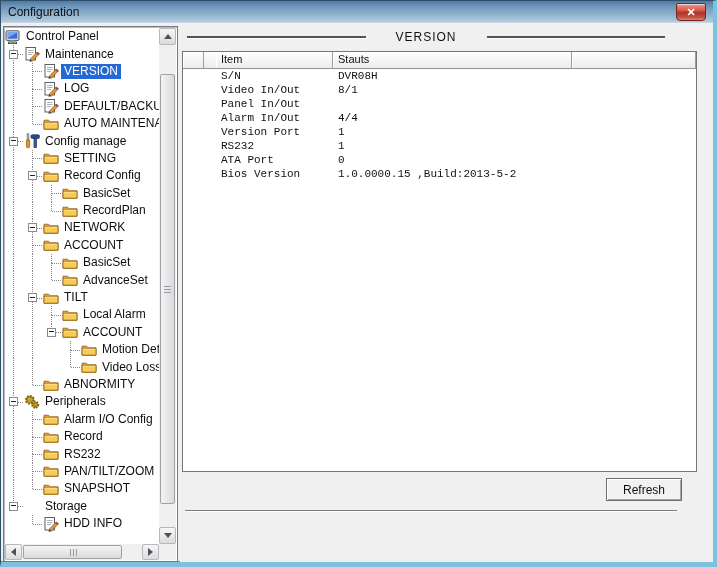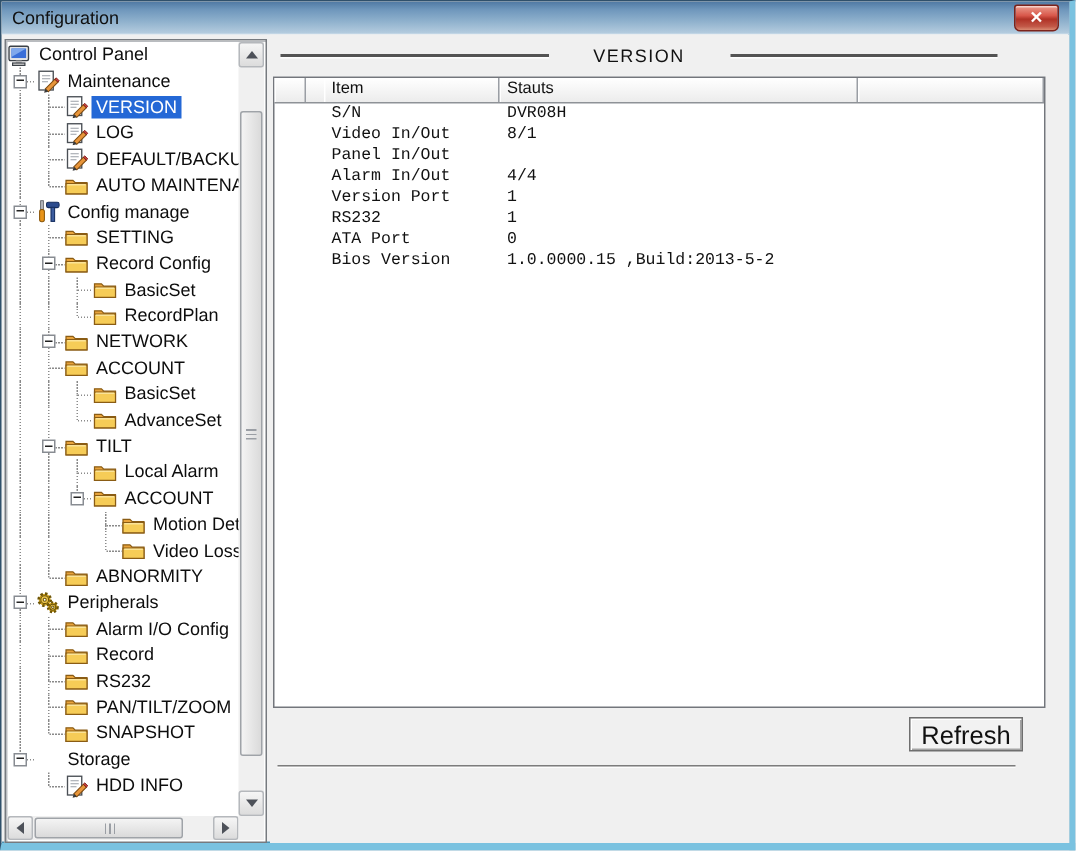--- a/index.html
+++ b/index.html
@@ -57,21 +57,21 @@
   .listview{position:absolute;left:2px;top:28px;width:515px;height:421px;box-sizing:border-box;background:#fff;border:1px solid #73767c;}
   .lv-head{display:flex;height:16px;background:linear-gradient(to bottom,#ffffff,#ececec);border-bottom:1px solid #8e9297;}
   .hcell{box-sizing:border-box;font-size:11px;color:#111;line-height:15px;padding-left:5px;
     border-right:1px solid #9a9ea4;box-shadow:inset 1px 1px 0 #fff;}
   .lrow{display:flex;height:14px;}
   .lcell{box-sizing:border-box;font-size:11px;color:#111;line-height:14px;padding-left:5px;overflow:hidden;white-space:nowrap;font-family:Liberation Mono, monospace;}
   .col0{flex:0 0 21px;} .col1{flex:0 0 117px;margin-left:12px;} .col2{flex:0 0 239px;} .col3{flex:1;}
   .refresh-btn{position:absolute;left:426px;top:455px;width:76px;height:23px;box-sizing:border-box;
     background:#f2f2f2;border:1px solid #6f6f6f;
     box-shadow:inset 1px 1px 0 #ffffff,inset -1px -1px 0 #a3a3a3;
-    font-size:17px;color:#111;text-align:center;line-height:21px;font-family:"Liberation Sans",sans-serif;}
+    font-size:12px;color:#111;text-align:center;line-height:21px;font-family:"Liberation Sans",sans-serif;}
   .bottom-line{position:absolute;left:5px;top:487px;width:492px;height:1px;background:#7c7c7c;box-shadow:0 1px 0 #fdfdfd;}
 </style>
 </head>
 <body>
 
 <svg width="0" height="0" style="position:absolute">
   <symbol id="i-folder" viewBox="0 0 16 16">
     <path d="M1 4.2 L5.6 4.2 L7.2 5.8 L15 5.8 L15 13.2 L1 13.2 Z" fill="#e8a33b" stroke="#8a5c14" stroke-width="0.8"></path>
     <path d="M1 6.4 L15 6.4 L15 13.2 L1 13.2 Z" fill="#f6cc57" stroke="#8a5c14" stroke-width="0.8"></path>
     <path d="M1.8 7.2 L14.2 7.2" stroke="#fbe398" stroke-width="1"></path>

